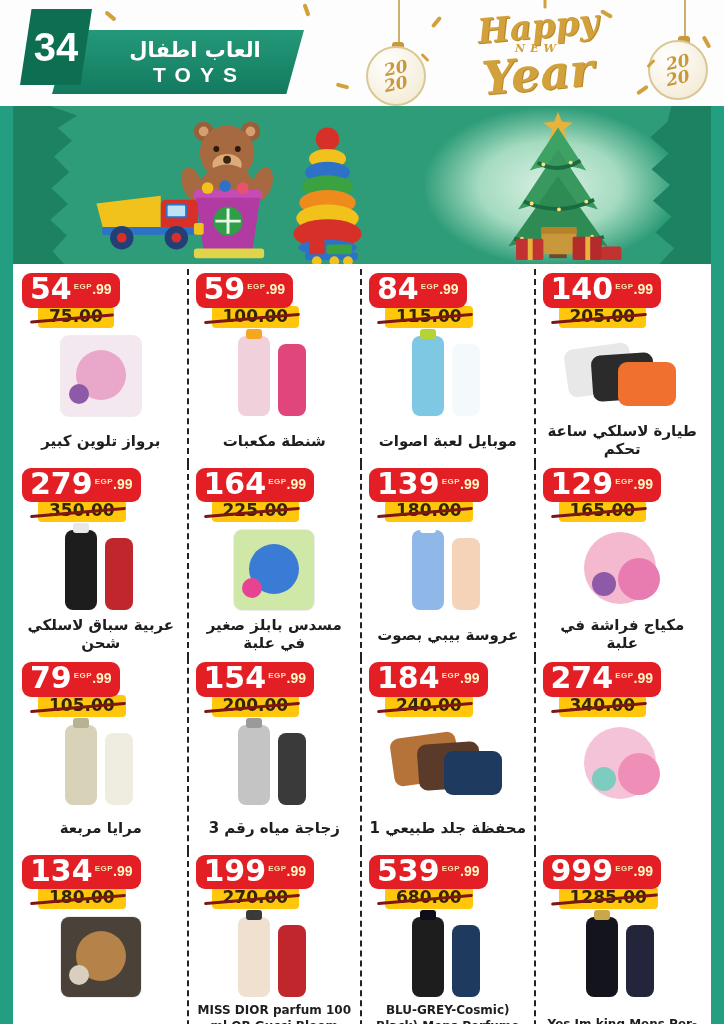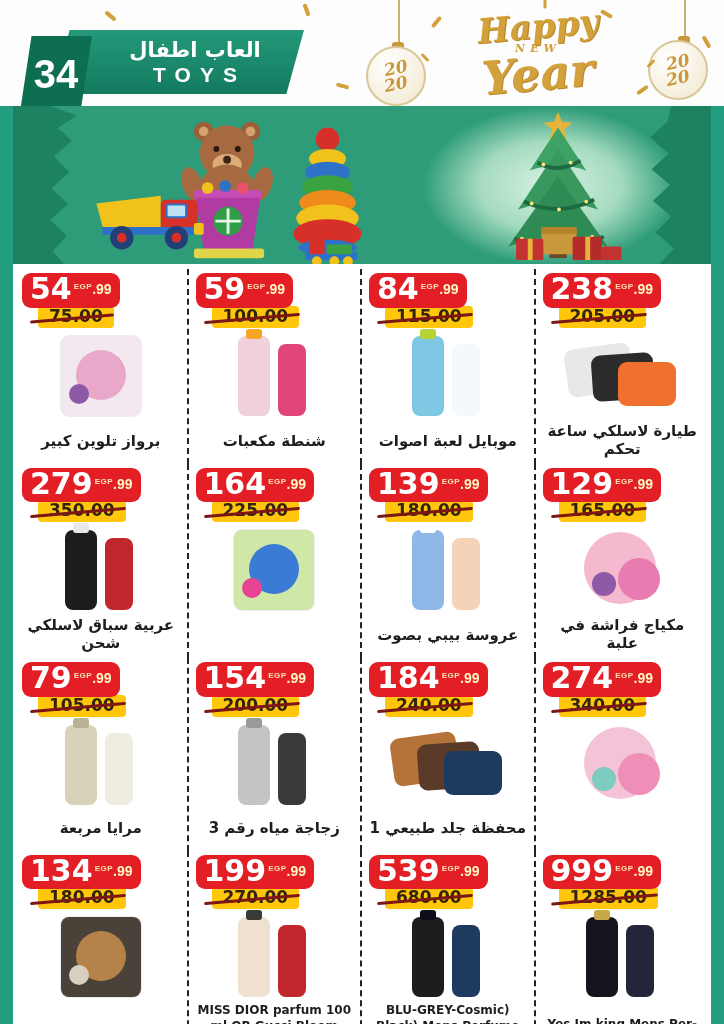--- a/index.html
+++ b/index.html
@@ -8,21 +8,21 @@
 
   
   .header{position:relative;height:106px;background:#fdfdfd;overflow:hidden;}
   .confetti{position:absolute;width:13px;height:4px;background:#d2a13c;border-radius:2px;}
   .ribbon{position:absolute;left:52px;top:30px;width:252px;height:64px;
           background:linear-gradient(180deg,#24997a,#137a5e);
           clip-path:polygon(7% 0,100% 0,93% 100%,0 100%);
           display:flex;flex-direction:column;justify-content:center;align-items:center;padding-left:34px;box-sizing:border-box;}
   .ribbon-ar{color:#fff;font-weight:bold;font-size:21px;font-family:"DejaVu Sans",sans-serif;line-height:1.15;}
   .ribbon-en{color:#fff;font-weight:bold;font-size:21px;letter-spacing:9px;line-height:1.1;margin-left:9px;}
-  .numbox{position:absolute;left:20px;top:36px;width:72px;height:76px;background:#0e6e52;
+  .numbox{position:absolute;left:20px;top:9px;width:72px;height:76px;background:#0e6e52;
           clip-path:polygon(16% 0,100% 0,84% 100%,0 100%);
           display:flex;align-items:center;justify-content:center;
           filter:drop-shadow(4px 4px 0 rgba(10,60,45,.4));z-index:2;}
   .numbox span{color:#fff;font-weight:bold;font-size:40px;}
 
   .holiday{position:absolute;left:438px;top:6px;width:200px;text-align:center;color:#d2a13c;
            font-family:"DejaVu Serif",serif;font-style:italic;z-index:1;}
   .h-line1{font-size:34px;font-weight:bold;transform:rotate(-5deg);text-shadow:1px 1px 0 #b9882a;}
   .h-line2{font-size:11px;letter-spacing:5px;font-weight:bold;margin-top:-4px;}
   .h-line3{font-size:46px;font-weight:bold;transform:rotate(-5deg);margin-top:-8px;text-shadow:1px 1px 0 #b9882a;}
@@ -279,21 +279,21 @@
             <i class="blob b0" style="background: rgb(126, 200, 227);"></i>
             <i class="blob b1" style="background: rgb(244, 249, 252);"></i>
             <i class="blob b2" style="background: rgb(181, 211, 52);"></i>
           </div>
       <div class="p-name" dir="rtl">موبايل لعبة اصوات</div>
     </div>
 
     <div class="cell">
       <div class="tags">
         <div class="price-tag">
-          <span class="p-int">238</span>
+          <span class="p-int">140</span>
           <span class="p-side">
             <span class="p-cur">EGP</span>
             <span class="p-cents">.99</span>
           </span>
         </div>
         <div class="old-tag">
           <span class="p-old">205.00</span>
         </div>
       </div>
       <div class="p-img k-wide">
@@ -336,20 +336,21 @@
         </div>
         <div class="old-tag">
           <span class="p-old">225.00</span>
         </div>
       </div>
       <div class="p-img k-square">
             <i class="blob b0" style="background: rgb(207, 232, 168);"></i>
             <i class="blob b1" style="background: rgb(58, 123, 213);"></i>
             <i class="blob b2" style="background: rgb(232, 67, 147);"></i>
           </div>
+      <div class="p-name" dir="rtl">مسدس بابلز صغير في علبة</div>
     </div>
 
     <div class="cell">
       <div class="tags">
         <div class="price-tag">
           <span class="p-int">139</span>
           <span class="p-side">
             <span class="p-cur">EGP</span>
             <span class="p-cents">.99</span>
           </span>

